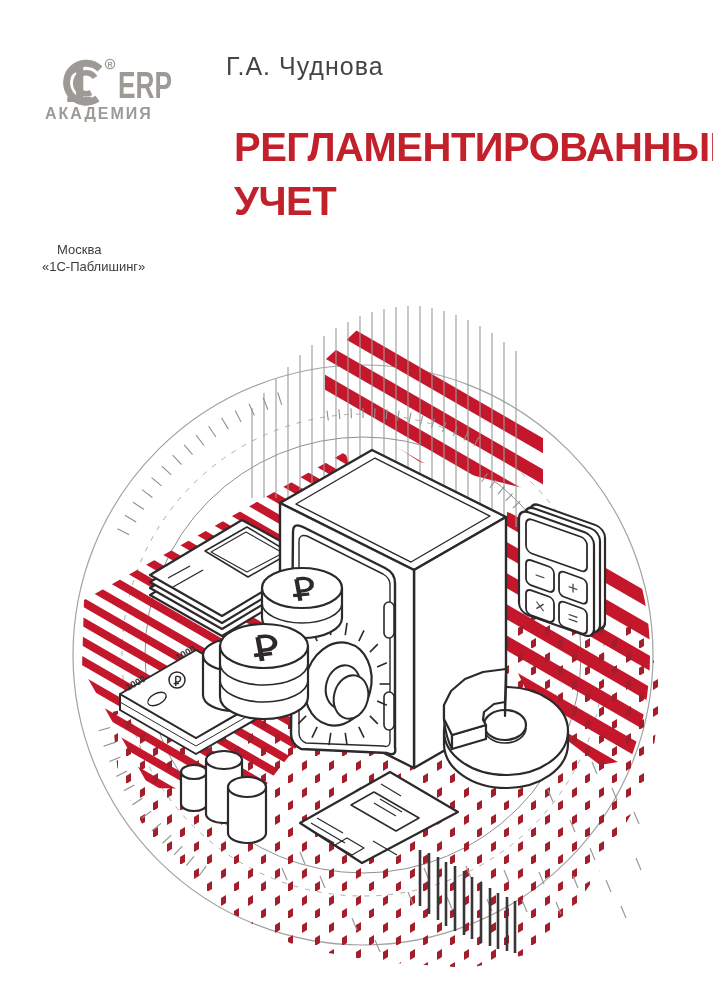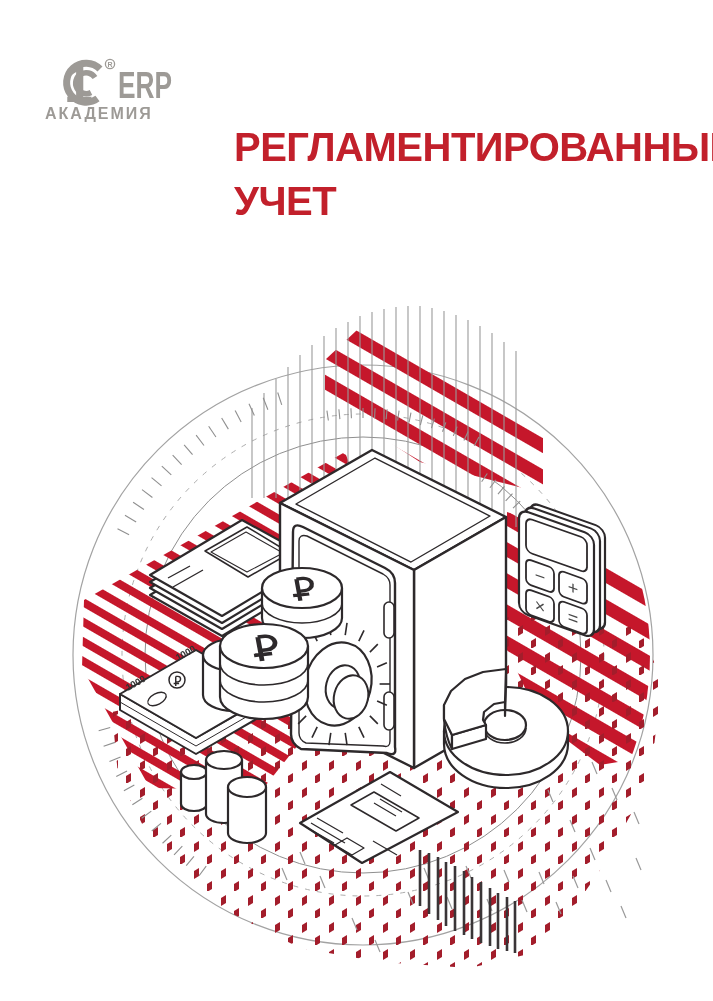--- a/index.html
+++ b/index.html
@@ -24,26 +24,31 @@
       <path d="M55,21.5 A10.5,10.5 0 1 0 51,36.5" stroke-width="5.5"></path>
     </g>
     <g>
       <circle cx="70" cy="8" r="4.6" fill="none" stroke="#9d9a96" stroke-width="1.3"></circle>
       <text x="67.6" y="10.6" font-size="7" font-weight="bold" fill="#9d9a96">R</text>
     </g>
     <text x="78" y="42" font-size="37" font-weight="bold" fill="#9d9a96" textLength="54" lengthAdjust="spacingAndGlyphs">ERP</text>
     <text x="5" y="63" font-size="16" font-weight="bold" letter-spacing="2" fill="#9d9a96">АКАДЕМИЯ</text>
   </svg>
 
+  <div class="author">Г.А. Чуднова</div>
 
   <div class="title">
     <div>РЕГЛАМЕНТИРОВАННЫЙ</div>
     <div>УЧЕТ</div>
   </div>
 
+  <div class="publisher">
+    <div class="city">Москва</div>
+    <div>«1С-Паблишинг»</div>
+  </div>
 
   <svg id="illu" style="position:absolute;left:40px;top:292px" width="640" height="680" viewBox="40 292 640 680">
     <defs>
       <clipPath id="bigCircle">
           <circle cx="363" cy="655" r="287"></circle>
         </clipPath>
       <pattern id="stripeThick" patternUnits="userSpaceOnUse" width="27" height="27" patternTransform="rotate(30)">
         <rect width="27" height="13" fill="#c5172b"></rect>
       </pattern>
       <pattern id="stripeThin" patternUnits="userSpaceOnUse" width="17" height="17" patternTransform="rotate(30)">

